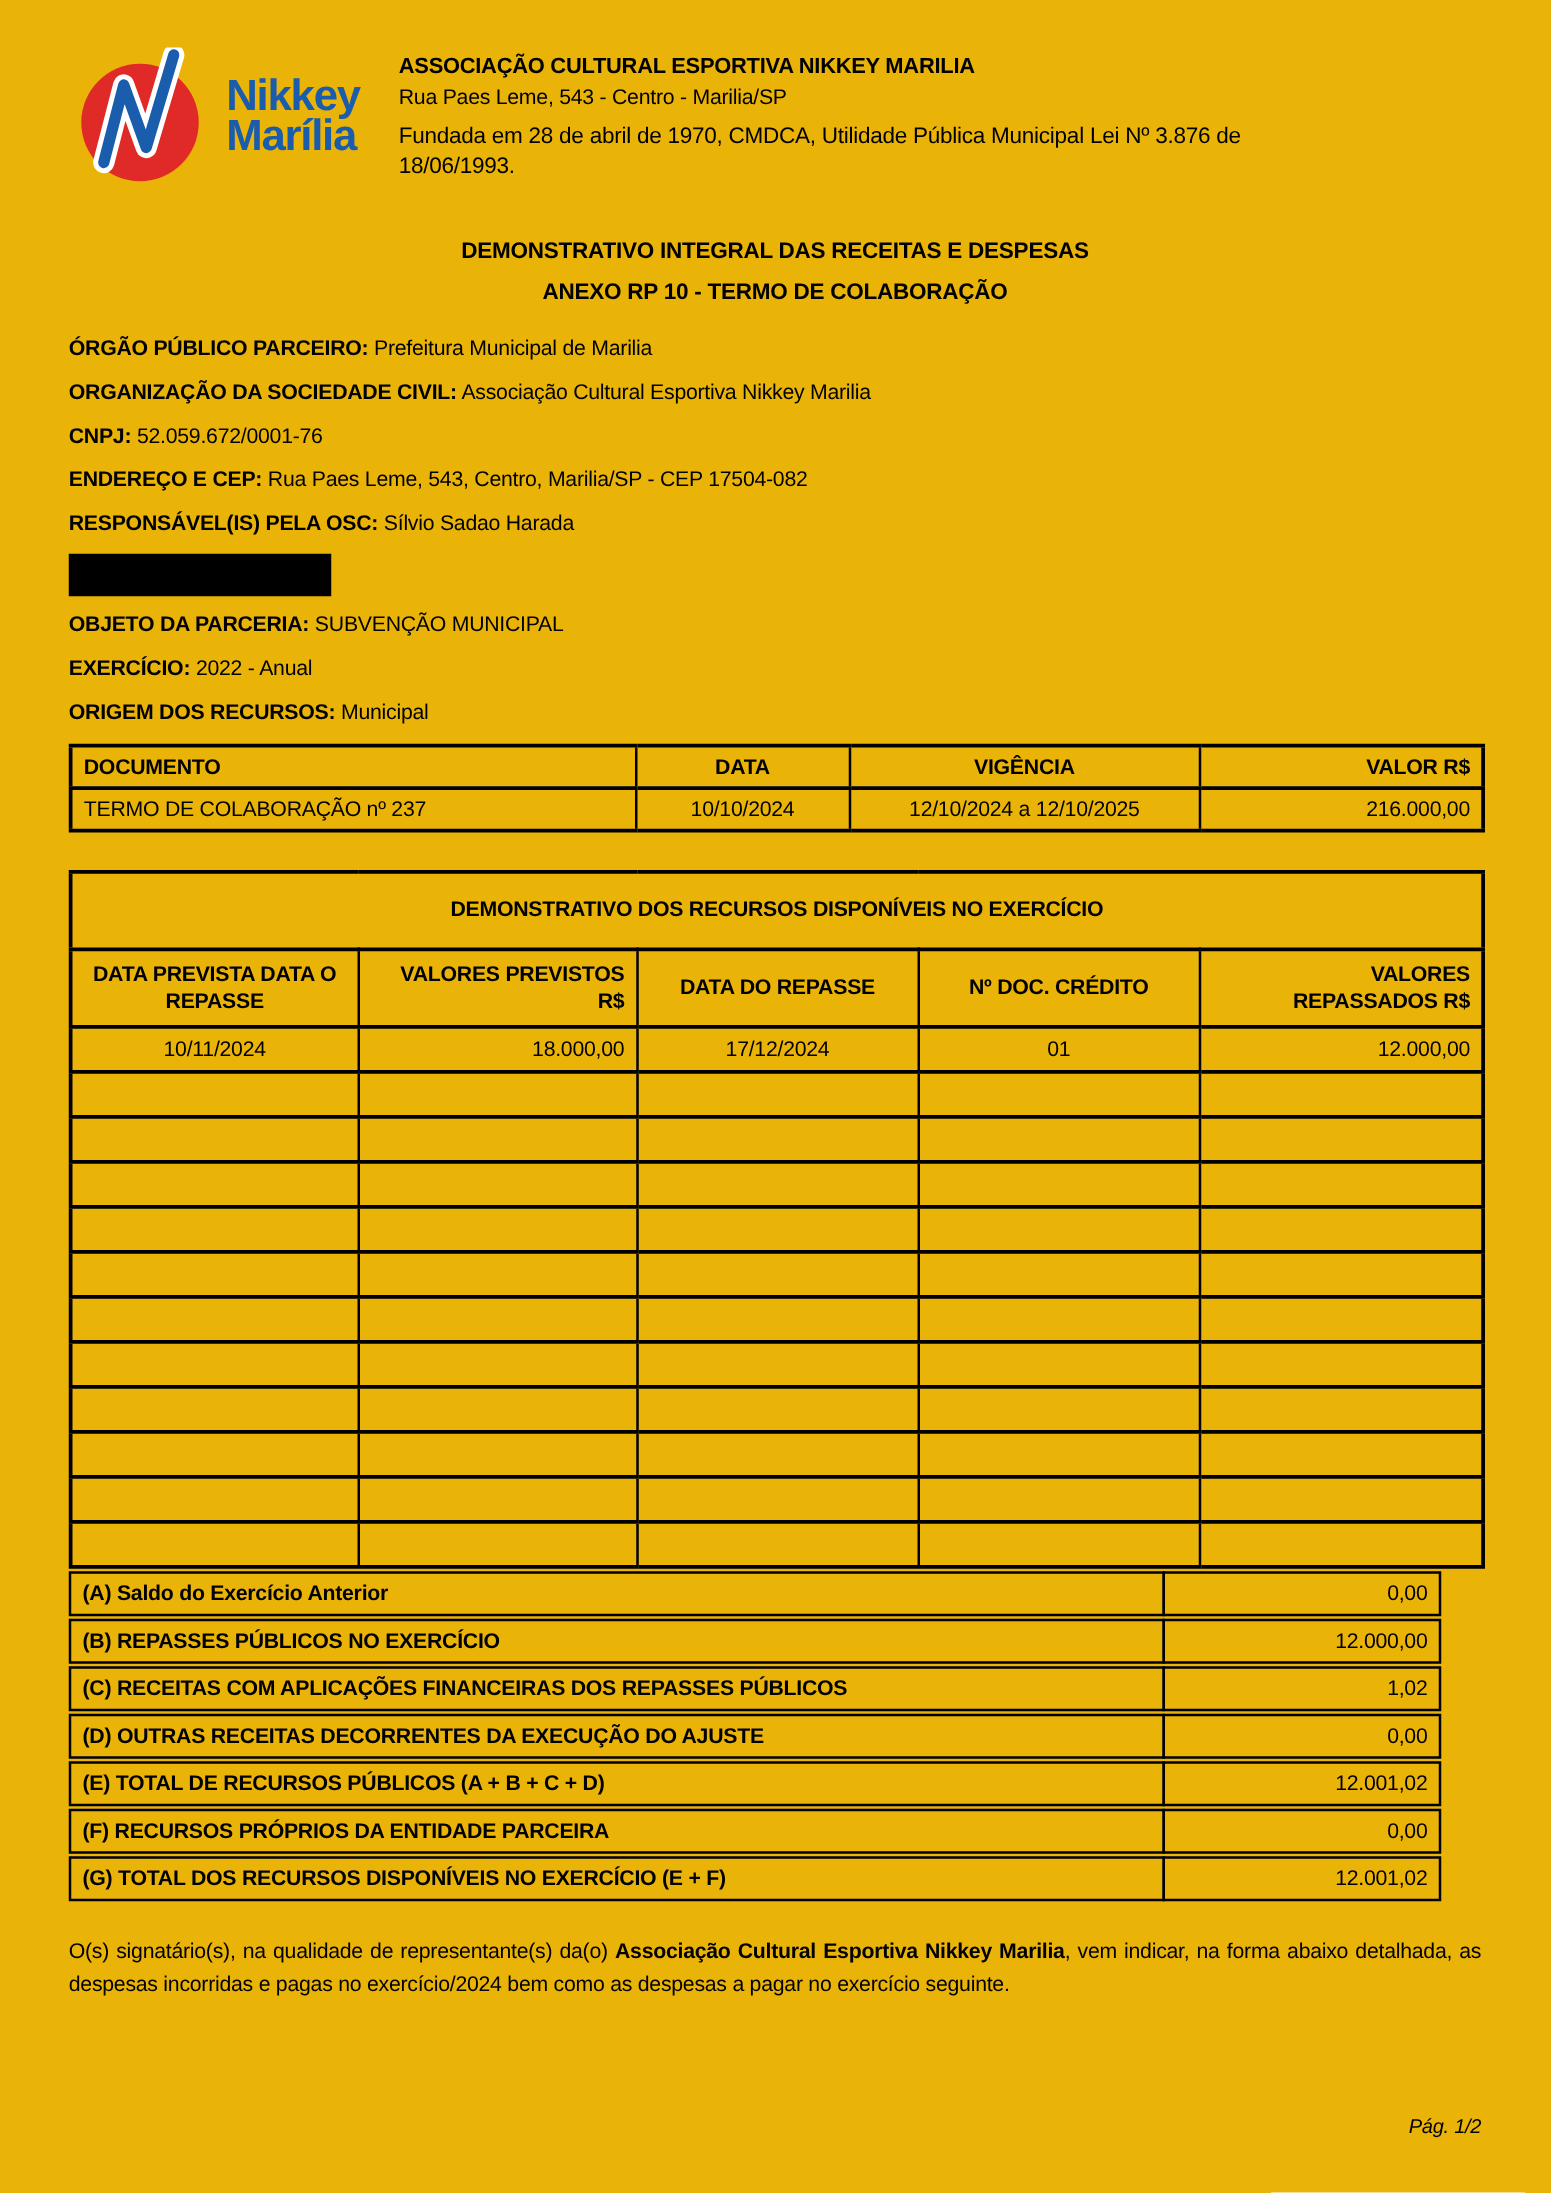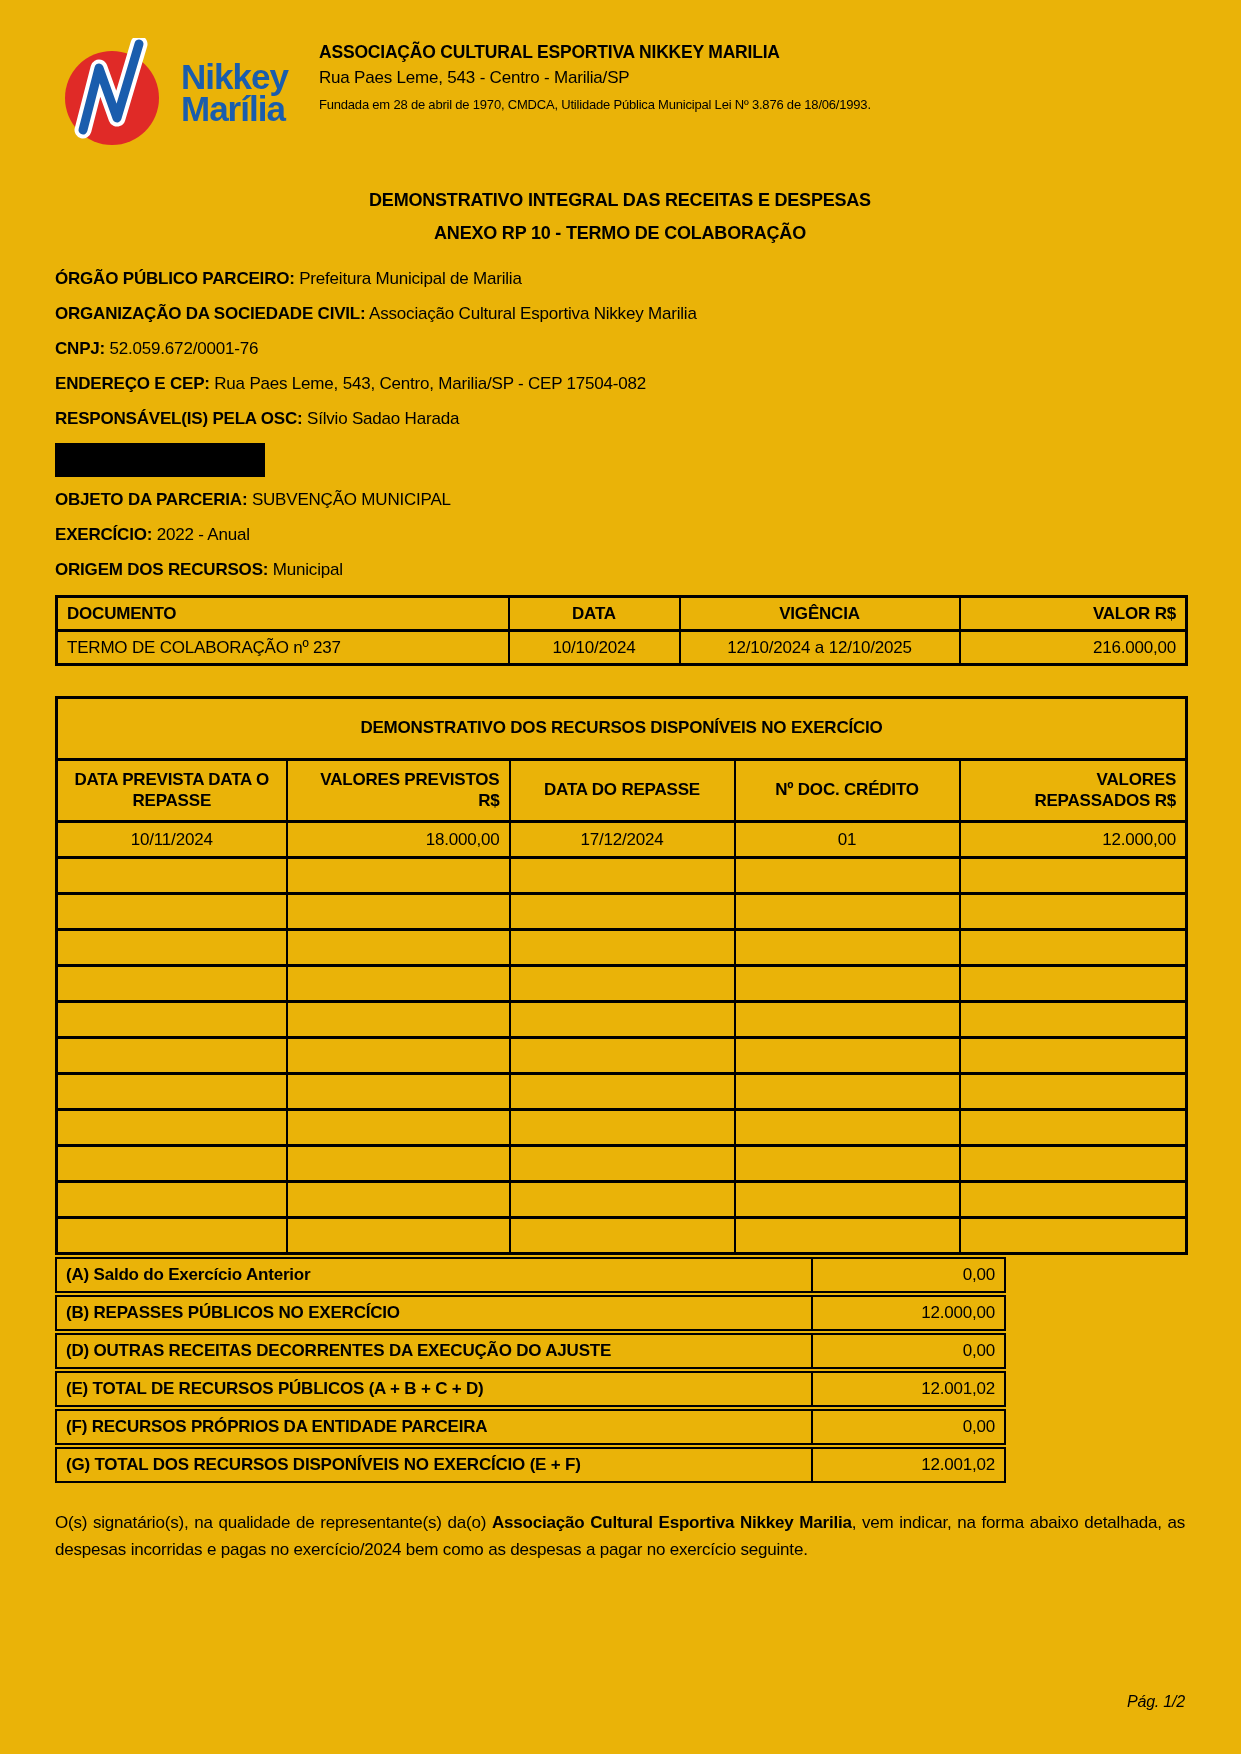--- a/index.html
+++ b/index.html
@@ -13,21 +13,21 @@
     overflow:hidden;
     letter-spacing:-0.2px;
   }
   
   .letterhead { display:flex; gap:14px; align-items:flex-start; height:112px; }
   .logo-wrap { display:flex; gap:8px; align-items:center; width:250px; flex:0 0 auto; }
   .logo-text { font-weight:bold; font-size:35px; line-height:0.92; letter-spacing:-1px; }
   .lh-text { padding-top:4px; }
   .lh-org { font-weight:bold; font-size:17.5px; margin-bottom:5px; }
   .lh-line { font-size:17px; margin-bottom:8px; }
-  .lh-founding { font-size:13px; max-width:762px; line-height:1.35; }
+  .lh-founding { font-size:18px; max-width:762px; line-height:1.35; }
   
   .titles { margin-top:40px; text-align:center; }
   .title-main { font-weight:bold; font-size:18px; }
   .title-sub  { font-weight:bold; font-size:18px; margin-top:12px; }
   
   .info { margin-top:24px; }
   .info-row { font-size:17px; line-height:22px; margin-bottom:13px; }
   .info-label { font-weight:bold; }
   .redaction-bar { width:210px; height:34px; background:#000; margin:2px 0 12px 0; }
   
@@ -45,21 +45,21 @@
     font-size:17px; padding:3px 9px; overflow:hidden;
   }
   .res-title-cell {
     text-align:center; font-weight:bold; font-size:17.5px; height:36px;
     white-space:nowrap;
   }
   .res-table thead th { font-weight:bold; height:62px; vertical-align:middle; line-height:1.2; }
   .res-table .hd-pad-r { padding-left:28px; }
   .res-table tbody td { height:36px; white-space:nowrap; }
   
-  .summary { width:951px; margin-top:2px; }
+  .summary { width:1098px; margin-top:2px; }
   .sum-row { display:flex; margin-bottom:2px; }
   .sum-label {
     width:903px; border:2.5px solid #000; font-weight:bold; font-size:17px;
     padding:5px 9px; height:36px; display:flex; align-items:center; white-space:nowrap; overflow:hidden;
   }
   .sum-value {
     width:229px; margin-left:-2px; border:2.5px solid #000; font-size:17px;
     padding:5px 9px; height:36px; display:flex; align-items:center; justify-content:flex-end; white-space:nowrap;
   }
   
@@ -273,20 +273,24 @@
   <div class="summary">
       <div class="sum-row">
         <div class="sum-label">(A) Saldo do Exercício Anterior</div>
         <div class="sum-value">0,00</div>
       </div>
       <div class="sum-row">
         <div class="sum-label">(B) REPASSES PÚBLICOS NO EXERCÍCIO</div>
         <div class="sum-value">12.000,00</div>
       </div>
       <div class="sum-row">
+        <div class="sum-label">(C) RECEITAS COM APLICAÇÕES FINANCEIRAS DOS REPASSES PÚBLICOS</div>
+        <div class="sum-value">1,02</div>
+      </div>
+      <div class="sum-row">
         <div class="sum-label">(D) OUTRAS RECEITAS DECORRENTES DA EXECUÇÃO DO AJUSTE</div>
         <div class="sum-value">0,00</div>
       </div>
       <div class="sum-row">
         <div class="sum-label">(E) TOTAL DE RECURSOS PÚBLICOS (A + B + C + D)</div>
         <div class="sum-value">12.001,02</div>
       </div>
       <div class="sum-row">
         <div class="sum-label">(F) RECURSOS PRÓPRIOS DA ENTIDADE PARCEIRA</div>
         <div class="sum-value">0,00</div>

